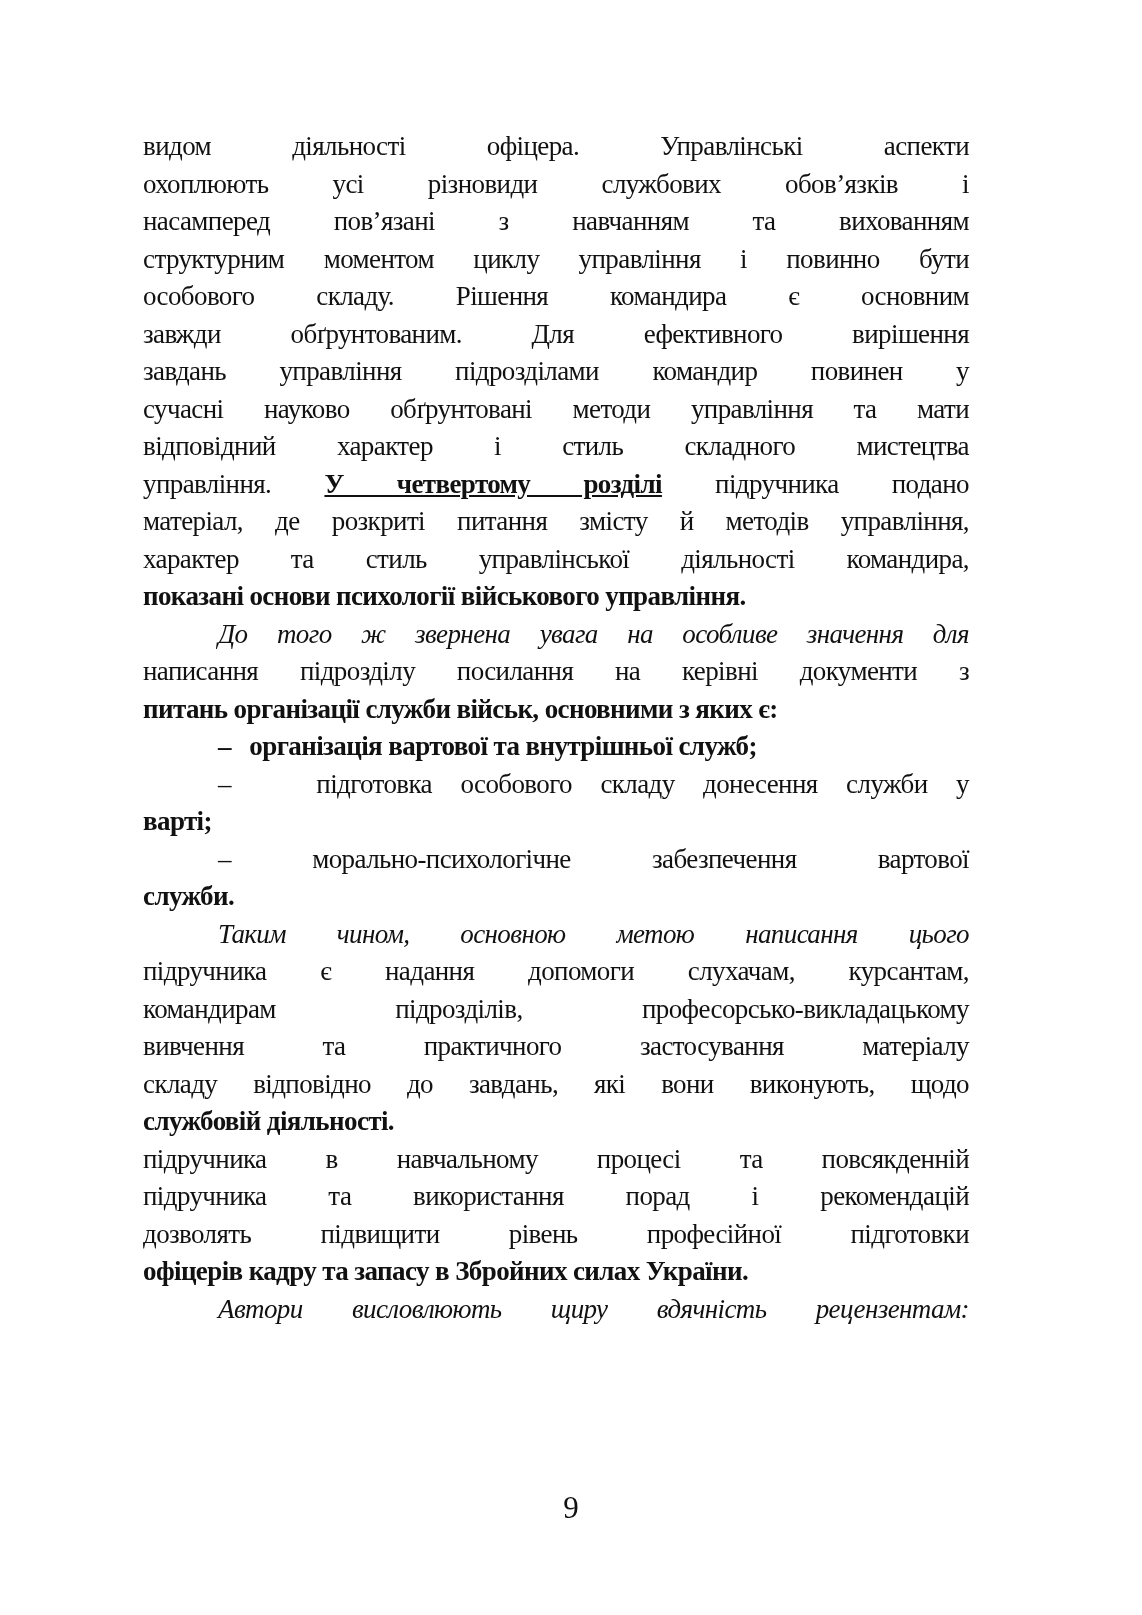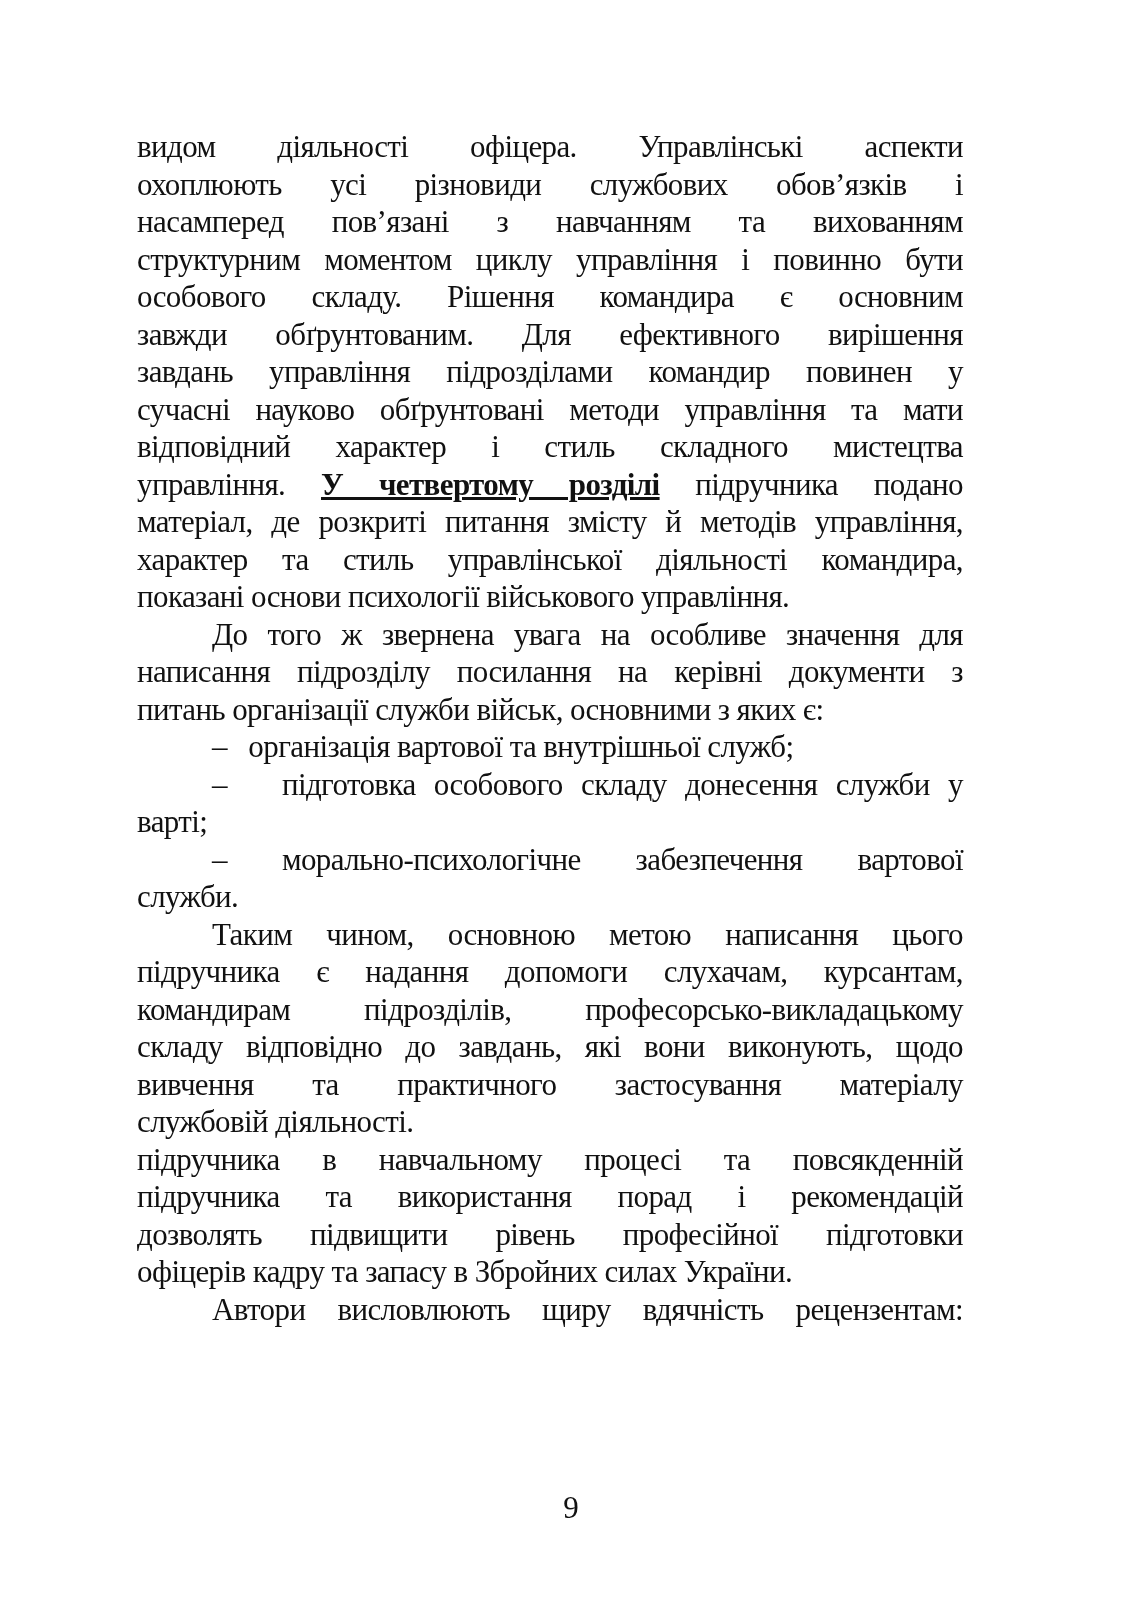--- a/index.html
+++ b/index.html
@@ -1,28 +1,28 @@
 <!DOCTYPE html>
 <html><head>
 <meta charset="utf-8">
 <style>
   html, body { margin: 0; padding: 0; background: #ffffff; }
   body { width: 1142px; height: 1615px; position: relative; overflow: hidden; }
   .page {
-    position: absolute; left: 137px; top: 128px; width: 826px;
+    position: absolute; left: 143px; top: 128px; width: 826px;
     font-family: "Liberation Serif", "DejaVu Serif", serif;
-    font-size: 31px; color: #111111;
+    font-size: 27px; color: #111111;
   }
   .line {
     height: 37.5px; line-height: 37.5px; white-space: nowrap;
     text-align: justify; text-align-last: justify;
     letter-spacing: -0.6px;
   }
-  .line.last { text-align-last: left; }
-  .indent { padding-left: 75px; }
+  .line.last { text-align-last: left; font-weight: bold; }
+  .indent { padding-left: 75px; font-style: italic; }
   .bullet { padding-left: 75px; }
   b { font-weight: bold; text-decoration: underline; }
   .page-number {
     position: absolute; left: 0; width: 1142px; top: 1490px;
     text-align: center; font-family: "Liberation Serif", serif; font-size: 31px; color: #111;
   }
 </style>
 </head>
 <body>
 
@@ -48,22 +48,22 @@
 
   <div class="line last bullet"><span>–</span>&nbsp;&nbsp;&nbsp;<span>організація вартової та внутрішньої служб;</span></div>
   <div class="line bullet"><span>–</span>&nbsp;&nbsp;&nbsp;<span>підготовка особового складу донесення служби у</span></div>
   <div class="line last">варті;</div>
   <div class="line bullet"><span>–</span> <span>морально-психологічне забезпечення вартової</span></div>
   <div class="line last">служби.</div>
 
   <div class="line indent">Таким чином, основною метою написання цього</div>
   <div class="line">підручника є надання допомоги слухачам, курсантам,</div>
   <div class="line">командирам підрозділів, професорсько-викладацькому</div>
+  <div class="line">вивчення та практичного застосування матеріалу</div>
   <div class="line">складу відповідно до завдань, які вони виконують, щодо</div>
-  <div class="line">вивчення та практичного застосування матеріалу</div>
   <div class="line last">службовій діяльності.</div>
   <div class="line">підручника в навчальному процесі та повсякденній</div>
 
   <div class="line">підручника та використання порад і рекомендацій</div>
   <div class="line">дозволять підвищити рівень професійної підготовки</div>
   <div class="line last">офіцерів кадру та запасу в Збройних силах України.</div>
 
   <div class="line indent">Автори висловлюють щиру вдячність рецензентам:</div>
 </div>
 

